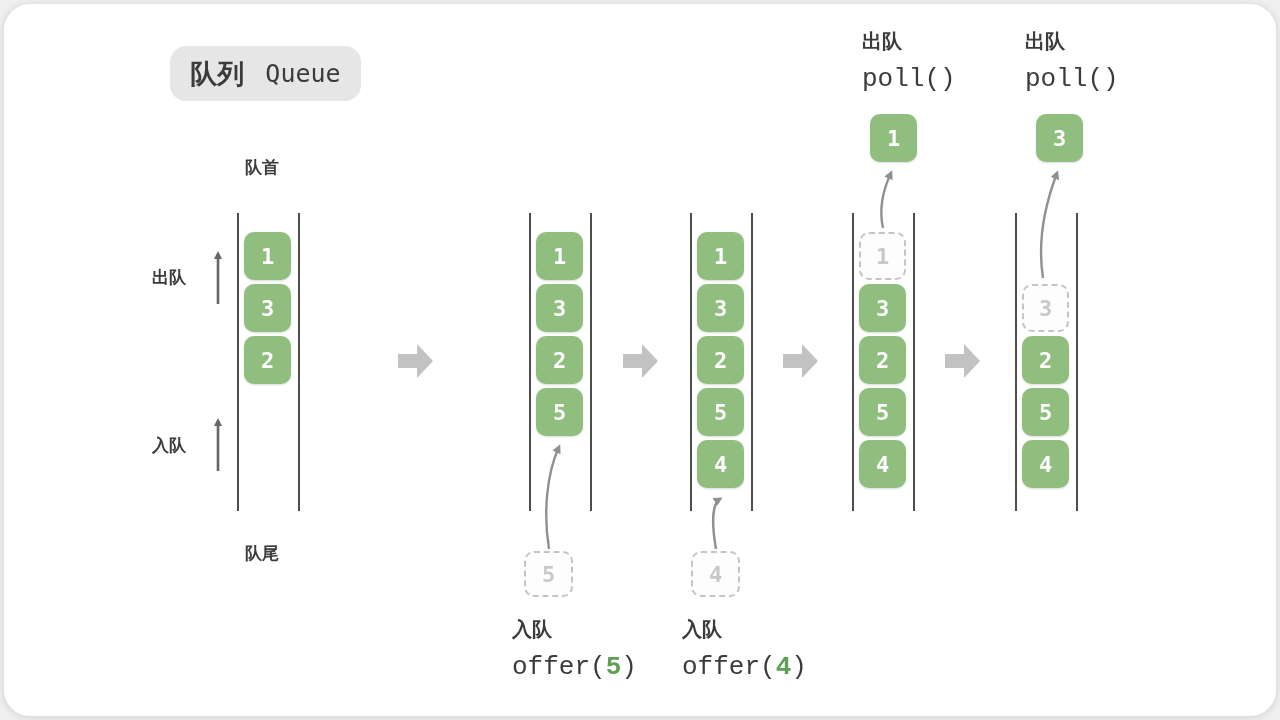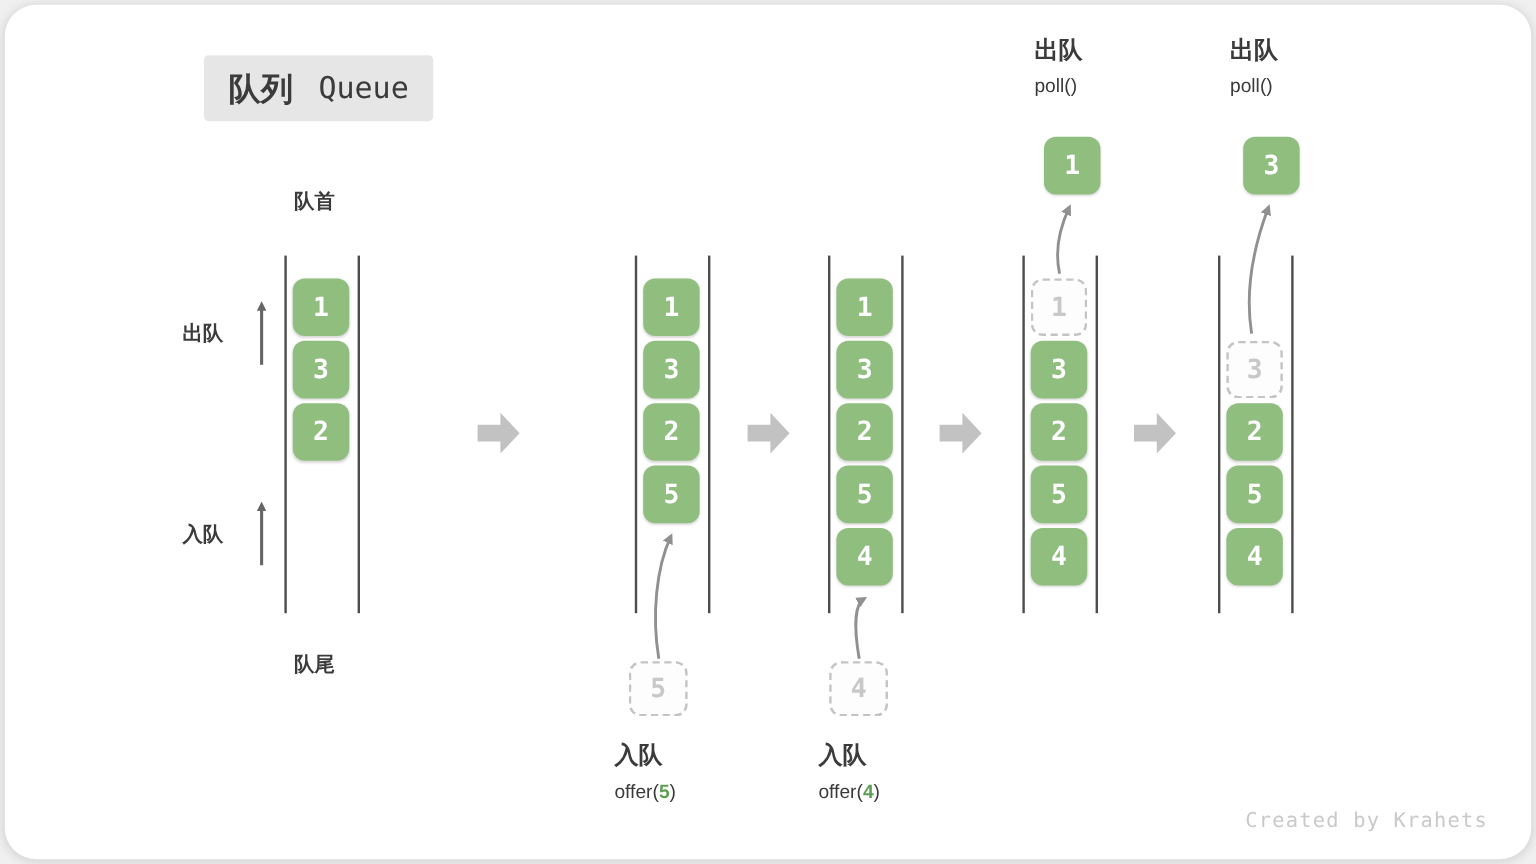--- a/index.html
+++ b/index.html
@@ -1,32 +1,32 @@
 <!DOCTYPE html>
 <html><head>
 <meta charset="utf-8">
 <style>
   html,body{margin:0;padding:0;background:#f0f0f0;width:1280px;height:720px;overflow:hidden;}
   .canvas{position:relative;width:1280px;height:720px;font-family:"DejaVu Sans",sans-serif;}
   .card{position:absolute;left:4px;top:4px;width:1272px;height:712px;background:#ffffff;
         border-radius:26px;box-shadow:0 1px 10px rgba(0,0,0,0.14);}
   .title-badge{position:absolute;left:170px;top:46px;width:191px;height:55px;background:#E6E6E6;
-        border-radius:4px;display:flex;align-items:center;justify-content:center;gap:11px;}
+        border-radius:16px;display:flex;align-items:center;justify-content:center;gap:11px;}
   .title-zh{font-size:27px;font-weight:bold;color:#3B3B3B;}
   .title-en{font-family:"DejaVu Sans Mono",monospace;font-size:25px;color:#3B3B3B;margin-left:10px;}
   .cjk-label{position:absolute;font-size:17px;font-weight:bold;color:#3B3B3B;white-space:nowrap;}
   .qline{position:absolute;top:213px;height:298px;width:2px;background:#4d4d4d;}
   .slot{position:absolute;width:47px;height:48px;border-radius:10px;display:flex;align-items:center;
         justify-content:center;font-family:"DejaVu Sans Mono",monospace;font-size:22px;font-weight:bold;
         box-sizing:border-box;}
   .slot.solid{background:#8FBE7F;color:#ffffff;box-shadow:0 1px 2px rgba(0,0,0,0.15);}
   .slot.dashed{background:#fdfdfd;border:2px dashed #C4C4C4;color:#C8C8C8;}
   .op{position:absolute;display:flex;flex-direction:column;gap:9px;color:#3B3B3B;white-space:nowrap;}
   .op .zh{font-size:20px;font-weight:600;}
-  .op .code{font-family:Liberation Sans, sans-serif;font-size:16px;}
+  .op .code{font-family:Liberation Mono, monospace;font-size:26px;}
   .op .arg{color:#5E9F54;font-weight:bold;}
   .credit{position:absolute;right:40px;bottom:26px;font-family:"DejaVu Sans Mono",monospace;
         font-size:17px;color:#C9C9C9;letter-spacing:1px;}
   svg.layer{position:absolute;left:0;top:0;width:1280px;height:720px;pointer-events:none;}
 </style>
 </head>
 <body>
 
 <div class="canvas">
   <div class="card"></div>
@@ -117,14 +117,13 @@
       <div class="slot solid" style="left: 1022px; top: 336px;">2</div>
       <div class="slot solid" style="left: 1022px; top: 388px;">5</div>
       <div class="slot solid" style="left: 1022px; top: 440px;">4</div>
       <div class="slot solid" style="left: 1036px; top: 114px;">3</div>
       <div class="op" style="left: 1025px; top: 28px;">
         <div class="zh">出队</div>
         <div class="code">poll()</div>
       </div>
     </div>
 
-  <div class="credit">Created by Krahets</div>
 </div>
 
 </body></html>

